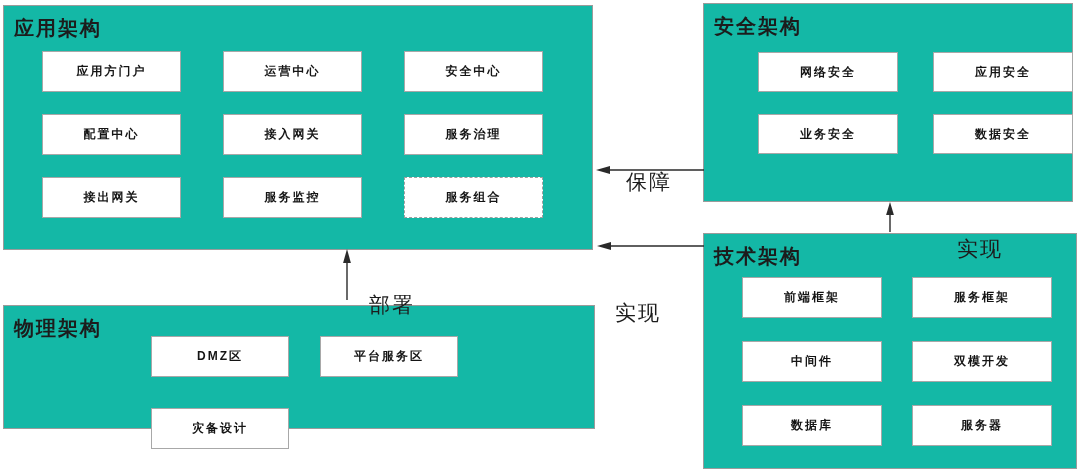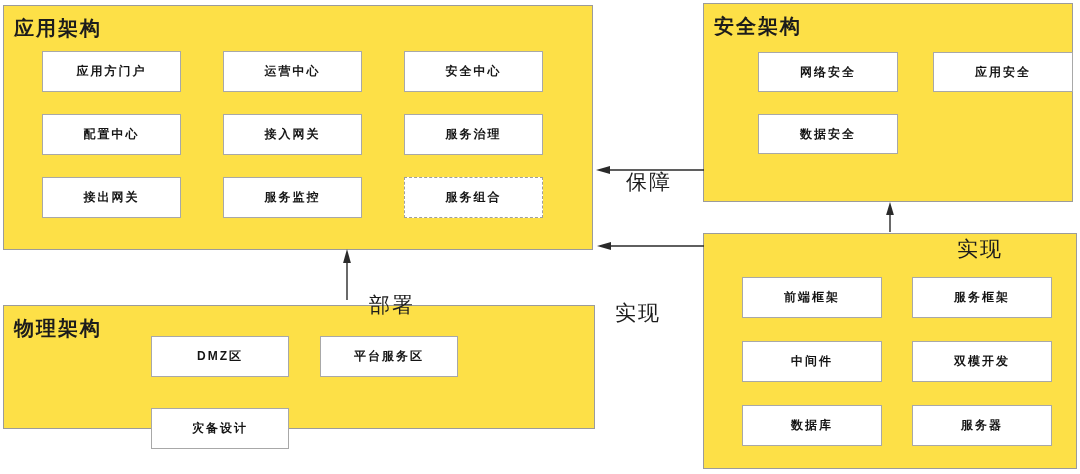--- a/index.html
+++ b/index.html
@@ -8,21 +8,21 @@
   .canvas {
     position: relative;
     width: 1080px;
     height: 474px;
     background: #ffffff;
     overflow: hidden;
   }
   .panel {
     position: absolute;
     border: 1px solid #9b9b9b;
-    background: #fde047;
+    background: #14b8a6;
     padding-left: 24px;
   }
   .panel-title {
     position: absolute;
     left: 10px;
     top: 9px;
     font-size: 20px;
     font-weight: 600;
     letter-spacing: 2px;
     color: #1c1c1c;
@@ -89,25 +89,27 @@
       <div class="box">服务监控</div>
       <div class="box dashed">服务组合</div>
     </div>
   </section>
 
   <section class="panel panel-sec">
     <div class="panel-title">安全架构</div>
     <div class="grid grid-sec">
       <div class="box">网络安全</div>
       <div class="box">应用安全</div>
+      <div class="box">业务安全</div>
       <div class="box">数据安全</div>
     </div>
   </section>
 
   <section class="panel panel-tech">
+    <div class="panel-title">技术架构</div>
     <div class="grid grid-tech">
       <div class="box">前端框架</div>
       <div class="box">服务框架</div>
       <div class="box">中间件</div>
       <div class="box">双模开发</div>
       <div class="box">数据库</div>
       <div class="box">服务器</div>
     </div>
   </section>
 

